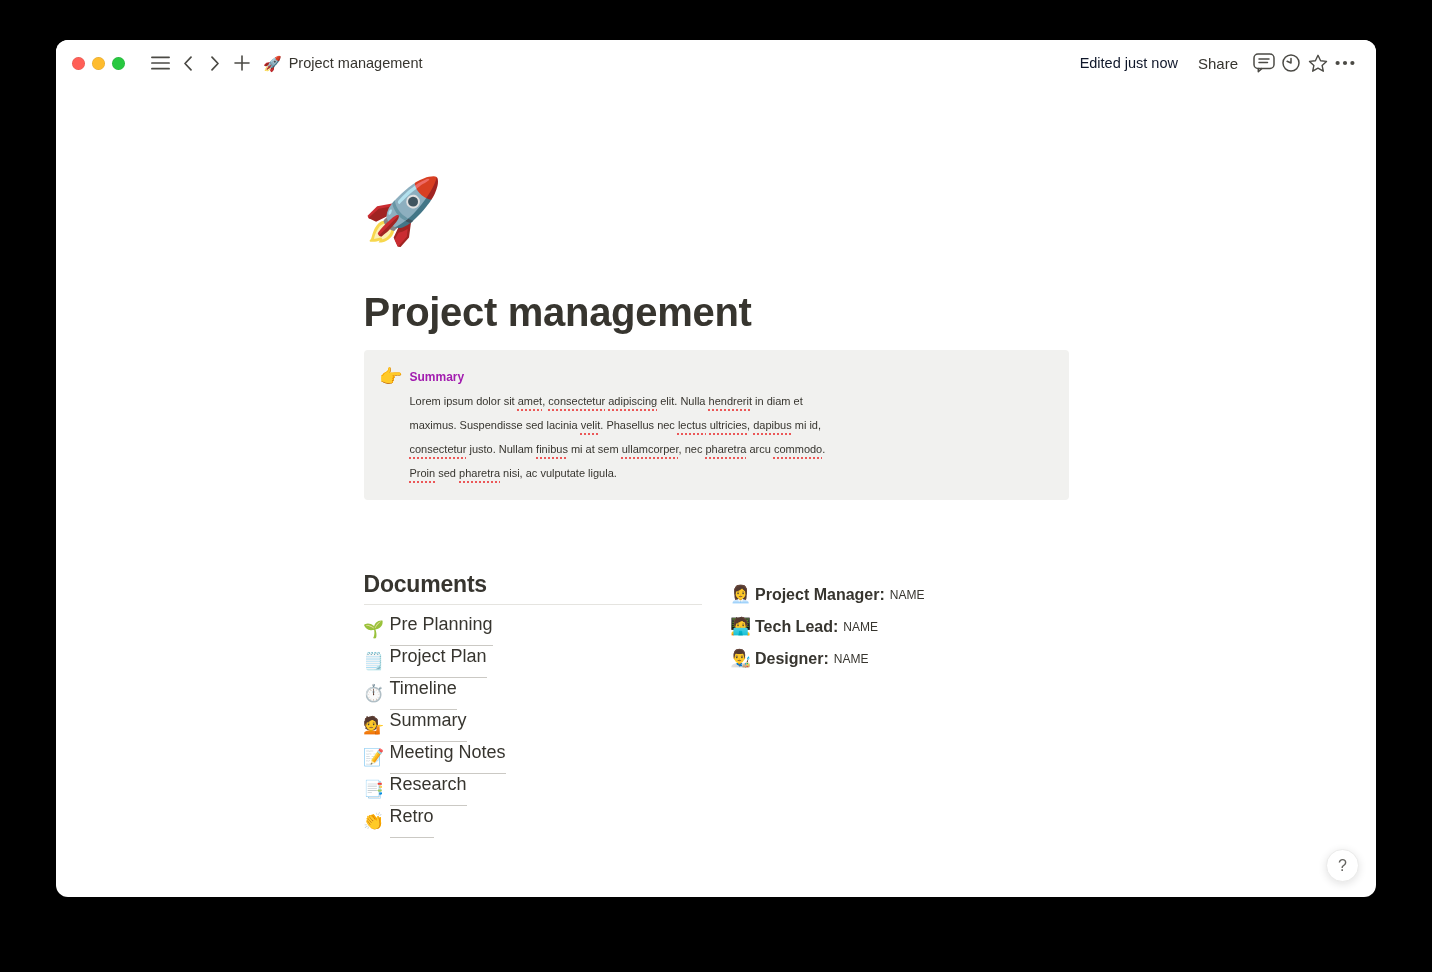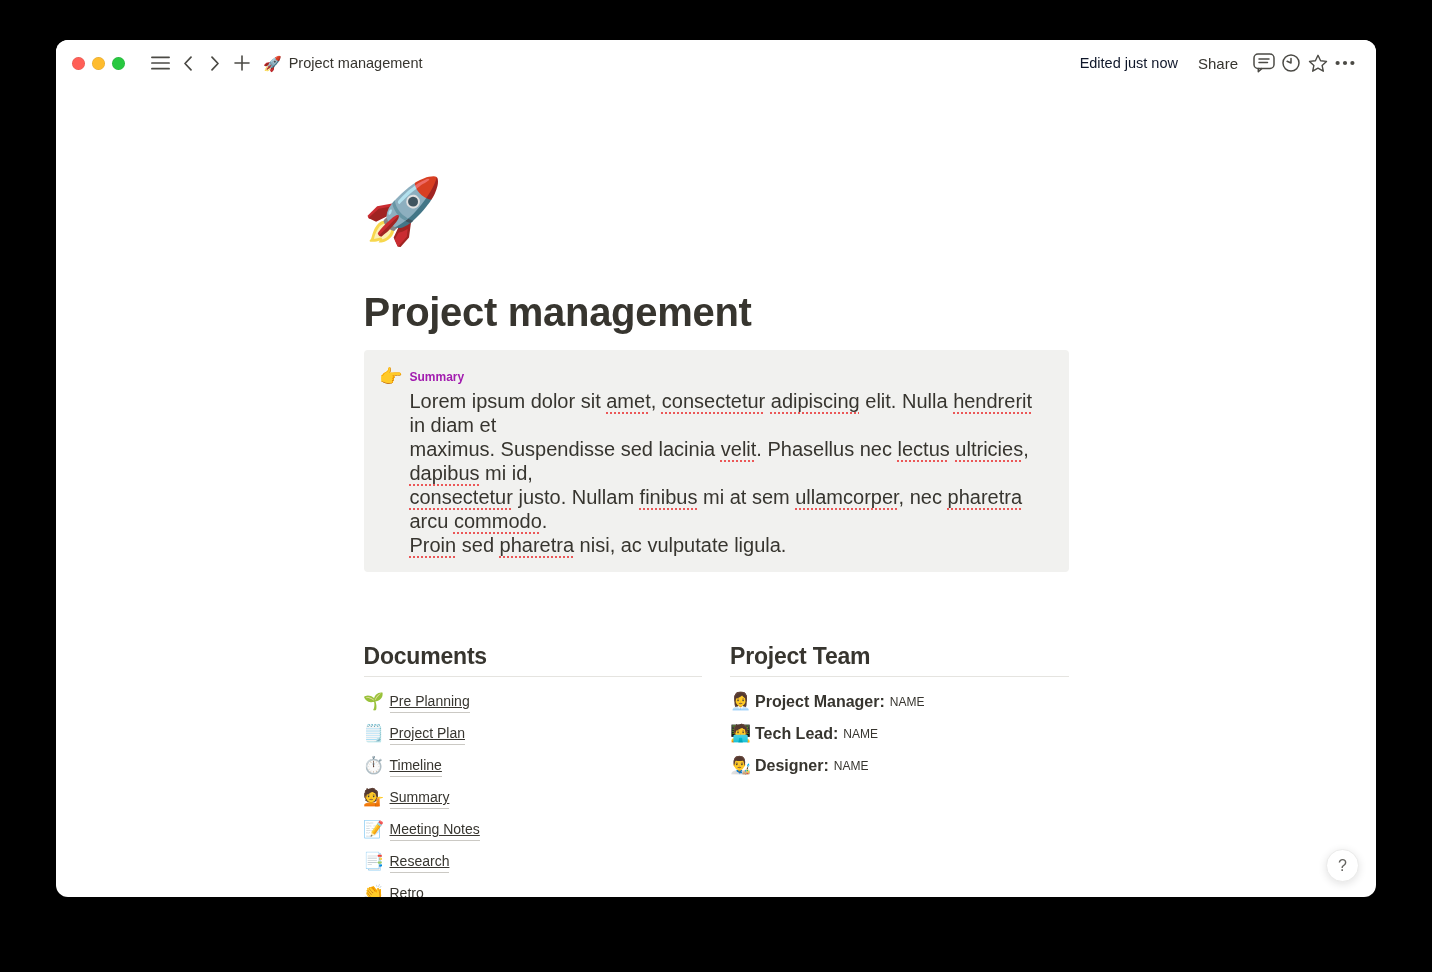--- a/index.html
+++ b/index.html
@@ -52,38 +52,38 @@
 
   .page-icon { margin-top:86px; width:80px; height:78px; font-size:64px; line-height:78px; cursor:pointer; }
   .page-title { margin-top:38px; font-size:40px; line-height:48px; font-weight:700; letter-spacing:-.3px; color:#37352f; }
 
   .callout {
     margin-top:14px; background:#f1f1ef; border-radius:4px;
     padding:15px 16px; display:flex; width:100%;
   }
   .callout-emoji { font-size:19px; line-height:24px; width:30px; flex:none; }
   .callout-title { font-size:12px; line-height:24px; font-weight:700; color:#a21caf; }
-  .callout-line  { font-size:20px; line-height:24px; color:#37352f; }
+  .callout-line  { font-size:11px; line-height:24px; color:#37352f; }
   .misspelled {
     text-decoration:underline; text-decoration-style:dotted;
     text-decoration-color:#eb5757; text-decoration-thickness:1.5px;
     text-underline-offset:3.5px; text-decoration-skip-ink:none;
   }
 
   .columns { display:flex; gap:28px; margin-top:70px; }
   .column { flex:1; min-width:0; }
   .col-heading {
     font-size:23px; line-height:29px; font-weight:700; letter-spacing:-.2px;
     color:#37352f; padding-bottom:5px; border-bottom:1px solid #e5e4e0;
   }
   .doc-list, .team-list { margin-top:9px; }
 
   .doc-item { display:flex; align-items:center; height:32px; cursor:pointer; text-decoration:none; color:#37352f; }
   .doc-emoji { width:26px; font-size:17px; line-height:20px; flex:none; }
-  .doc-label { font-size:14px; line-height:20px; border-bottom:1px solid #cbc9c4; padding-bottom:1px;text-decoration:underline; }
+  .doc-label { font-size:18px; line-height:20px; border-bottom:1px solid #cbc9c4; padding-bottom:11px; }
 
   .team-item { display:flex; align-items:center; height:32px; cursor:text; }
   .team-emoji { width:25px; font-size:17px; line-height:20px; flex:none; }
   .team-role { font-size:16px; font-weight:700; margin-right:5px; white-space:nowrap; }
   .team-name { font-size:12px; }
 
   .help-btn {
     position:absolute; right:17px; bottom:15px; width:33px; height:33px;
     border-radius:50%; background:#fff; border:1px solid #ebebea;
     box-shadow:0 2px 8px rgba(15,15,15,.12);
@@ -209,21 +209,20 @@
                 <span class="doc-label">Research</span>
               </a>
               <a class="doc-item">
                 <span class="doc-emoji">👏</span>
                 <span class="doc-label">Retro</span>
               </a>
           </div>
         </div>
 
         <div class="column">
-          <h2 class="col-heading">Project Team</h2>
           <div class="team-list">
             <div class="team-item">
                 <span class="team-emoji">👩‍💼</span>
                 <span class="team-role">Project Manager:</span>
                 <span class="team-name">NAME</span>
               </div>
               <div class="team-item">
                 <span class="team-emoji">🧑‍💻</span>
                 <span class="team-role">Tech Lead:</span>
                 <span class="team-name">NAME</span>

